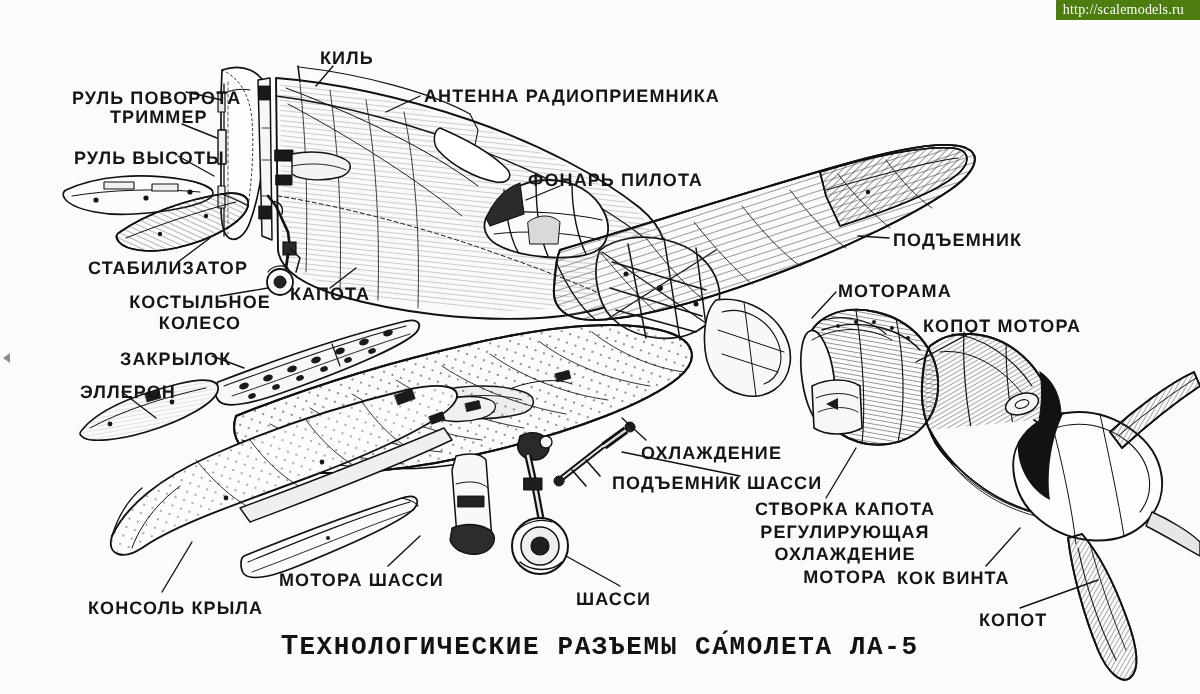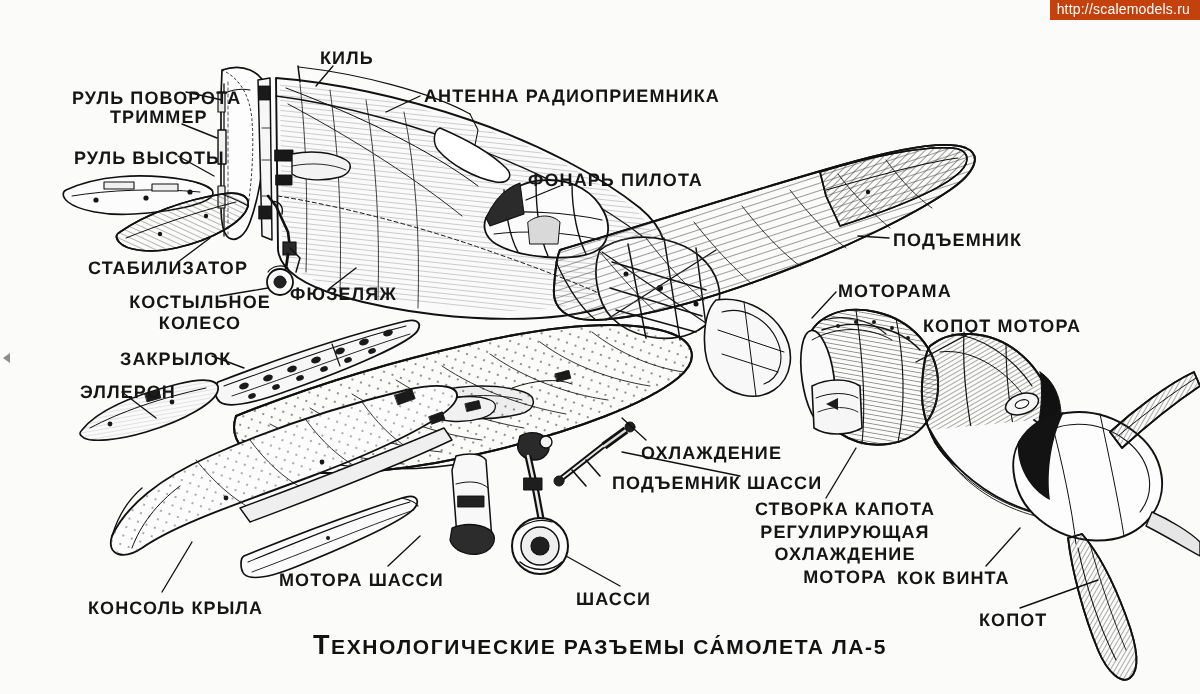--- a/index.html
+++ b/index.html
@@ -20,26 +20,26 @@
     position: absolute;
     inset: 0;
     width: 1200px;
     height: 694px;
   }
   
   .watermark {
     position: absolute;
     top: 0;
     right: 0;
-    background: #c2410c;
+    background: #4d7c0f;
     color: #ffffff;
-    font-family: Liberation Sans, sans-serif;
+    font-family: Liberation Serif, serif;
     font-size: 14px;
     letter-spacing: 0.2px;
-    padding: 2px 10px 3px 7px;
+    padding: 2px 16px 3px 7px;
     line-height: 15px;
     white-space: nowrap;
     z-index: 40;
   }
   
   .label {
     position: absolute;
     color: #151515;
     font-family: "Liberation Sans", "DejaVu Sans", sans-serif;
     font-weight: 700;
@@ -60,21 +60,21 @@
     top: 630px;
     text-align: center;
     color: #121212;
     font-family: "Liberation Sans", "DejaVu Sans", sans-serif;
     font-size: 24px;
     font-weight: 600;
     letter-spacing: 1.6px;
     z-index: 30;
   }
   .caption .cap-first { font-size: 27px; }
-  .caption .cap-rest  { font-size: 21px; }
+  .caption .cap-rest  { font-size: 26px; font-family: Liberation Mono, monospace; }
   
   .edge-marker {
     position: absolute;
     left: 3px;
     top: 353px;
     width: 0; height: 0;
     border-top: 5px solid transparent;
     border-bottom: 5px solid transparent;
     border-right: 7px solid #8d8d8d;
     z-index: 25;
@@ -599,21 +599,21 @@
   <div class="label" style="left:528px; top:170px;">ФОНАРЬ ПИЛОТА</div>
 
   <div class="label" style="left:893px; top:230px;">ПОДЪЕМНИК</div>
 
   <div class="label" style="left:838px; top:281px;">МОТОРАМА</div>
 
   <div class="label" style="left:923px; top:316px;">КОПОТ МОТОРА</div>
 
   <div class="label" style="left:88px; top:258px;">СТАБИЛИЗАТОР</div>
 
-  <div class="label" style="left:290px; top:284px;">ФЮЗЕЛЯЖ</div>
+  <div class="label" style="left:290px; top:284px;">КАПОТА</div>
 
   <div class="label multi c" style="left:120px; top:292px; width:160px; text-align:center; white-space:pre-line;">КОСТЫЛЬНОЕ
 КОЛЕСО</div>
 
   <div class="label" style="left:120px; top:349px;">ЗАКРЫЛОК</div>
 
   <div class="label" style="left:80px; top:382px;">ЭЛЛЕРОН</div>
 
   <div class="label" style="left:641px; top:443px;">ОХЛАЖДЕНИЕ</div>
 

